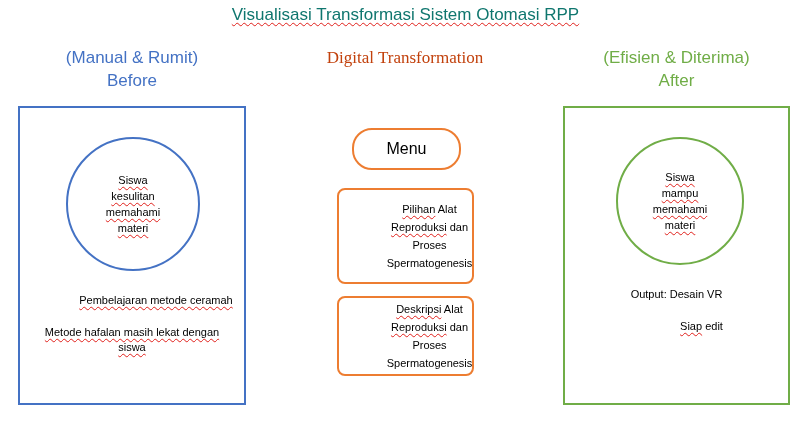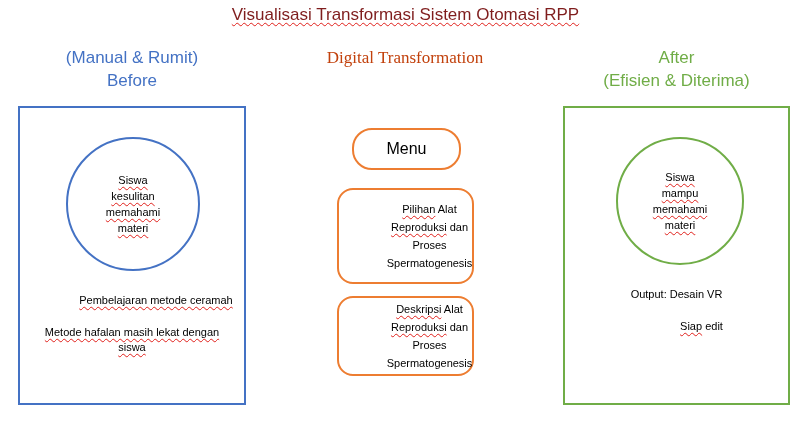--- a/index.html
+++ b/index.html
@@ -18,21 +18,21 @@
     .abs { position: absolute; }
     .squiggle {
       text-decoration: underline wavy #e0201b;
       text-decoration-thickness: 1px;
       text-underline-offset: 2px;
     }
     .title {
       left: 0; width: 811px; top: 5px;
       text-align: center;
       font-size: 17px;
-      color: #7f1d1d;
+      color: #0f766e;
     }
     .col-heading {
       text-align: center;
       font-size: 17px;
       line-height: 23px;
     }
     .h-before { left: 18px; width: 228px; top: 46px; color: #4472c4; }
     .h-digital { left: 280px; width: 250px; top: 46px; color: #c2410c; font-family: Liberation Serif, serif; }
     .h-after { left: 563px; width: 227px; top: 46px; color: #70ad47; }
 
@@ -75,42 +75,42 @@
       box-sizing: border-box;
       border: 2px solid #ed7d31;
       background: #fff;
       display: flex;
       flex-direction: column;
       align-items: center;
       justify-content: center;
       text-align: center;
     }
     .menu-box { left: 352px; top: 128px; width: 109px; height: 42px; border-radius: 20px; font-size: 16px; }
-    .opt-box { border-radius: 16px; font-size: 11px; line-height: 18px; padding-left: 48px; }
+    .opt-box { border-radius: 8px; font-size: 11px; line-height: 18px; padding-left: 48px; }
     .opt1 { left: 337px; top: 188px; width: 137px; height: 96px; }
     .opt2 { left: 337px; top: 296px; width: 137px; height: 80px; }
     .line { display: block; }
   </style>
 </head>
 <body>
 
 <div class="abs title">
   <span class="squiggle">Visualisasi Transformasi Sistem Otomasi RPP</span>
 </div>
 
 <div class="abs col-heading h-before">
   <span class="line">(Manual &amp; Rumit)</span>
   <span class="line">Before</span>
 </div>
 <div class="abs col-heading h-digital">
   <span class="line">Digital Transformation</span>
 </div>
 <div class="abs col-heading h-after">
+  <span class="line">(Efisien &amp; Diterima)</span>
   <span class="line">After</span>
-  <span class="line">(Efisien &amp; Diterima)</span>
 </div>
 
 <div class="abs panel panel-before"></div>
 <div class="abs circle circle-before">
   <span class="squiggle">Siswa</span>
   <span class="squiggle">kesulitan</span>
   <span class="squiggle">memahami</span>
   <span class="squiggle">materi</span>
 </div>
 <div class="abs panel-text bt1">

